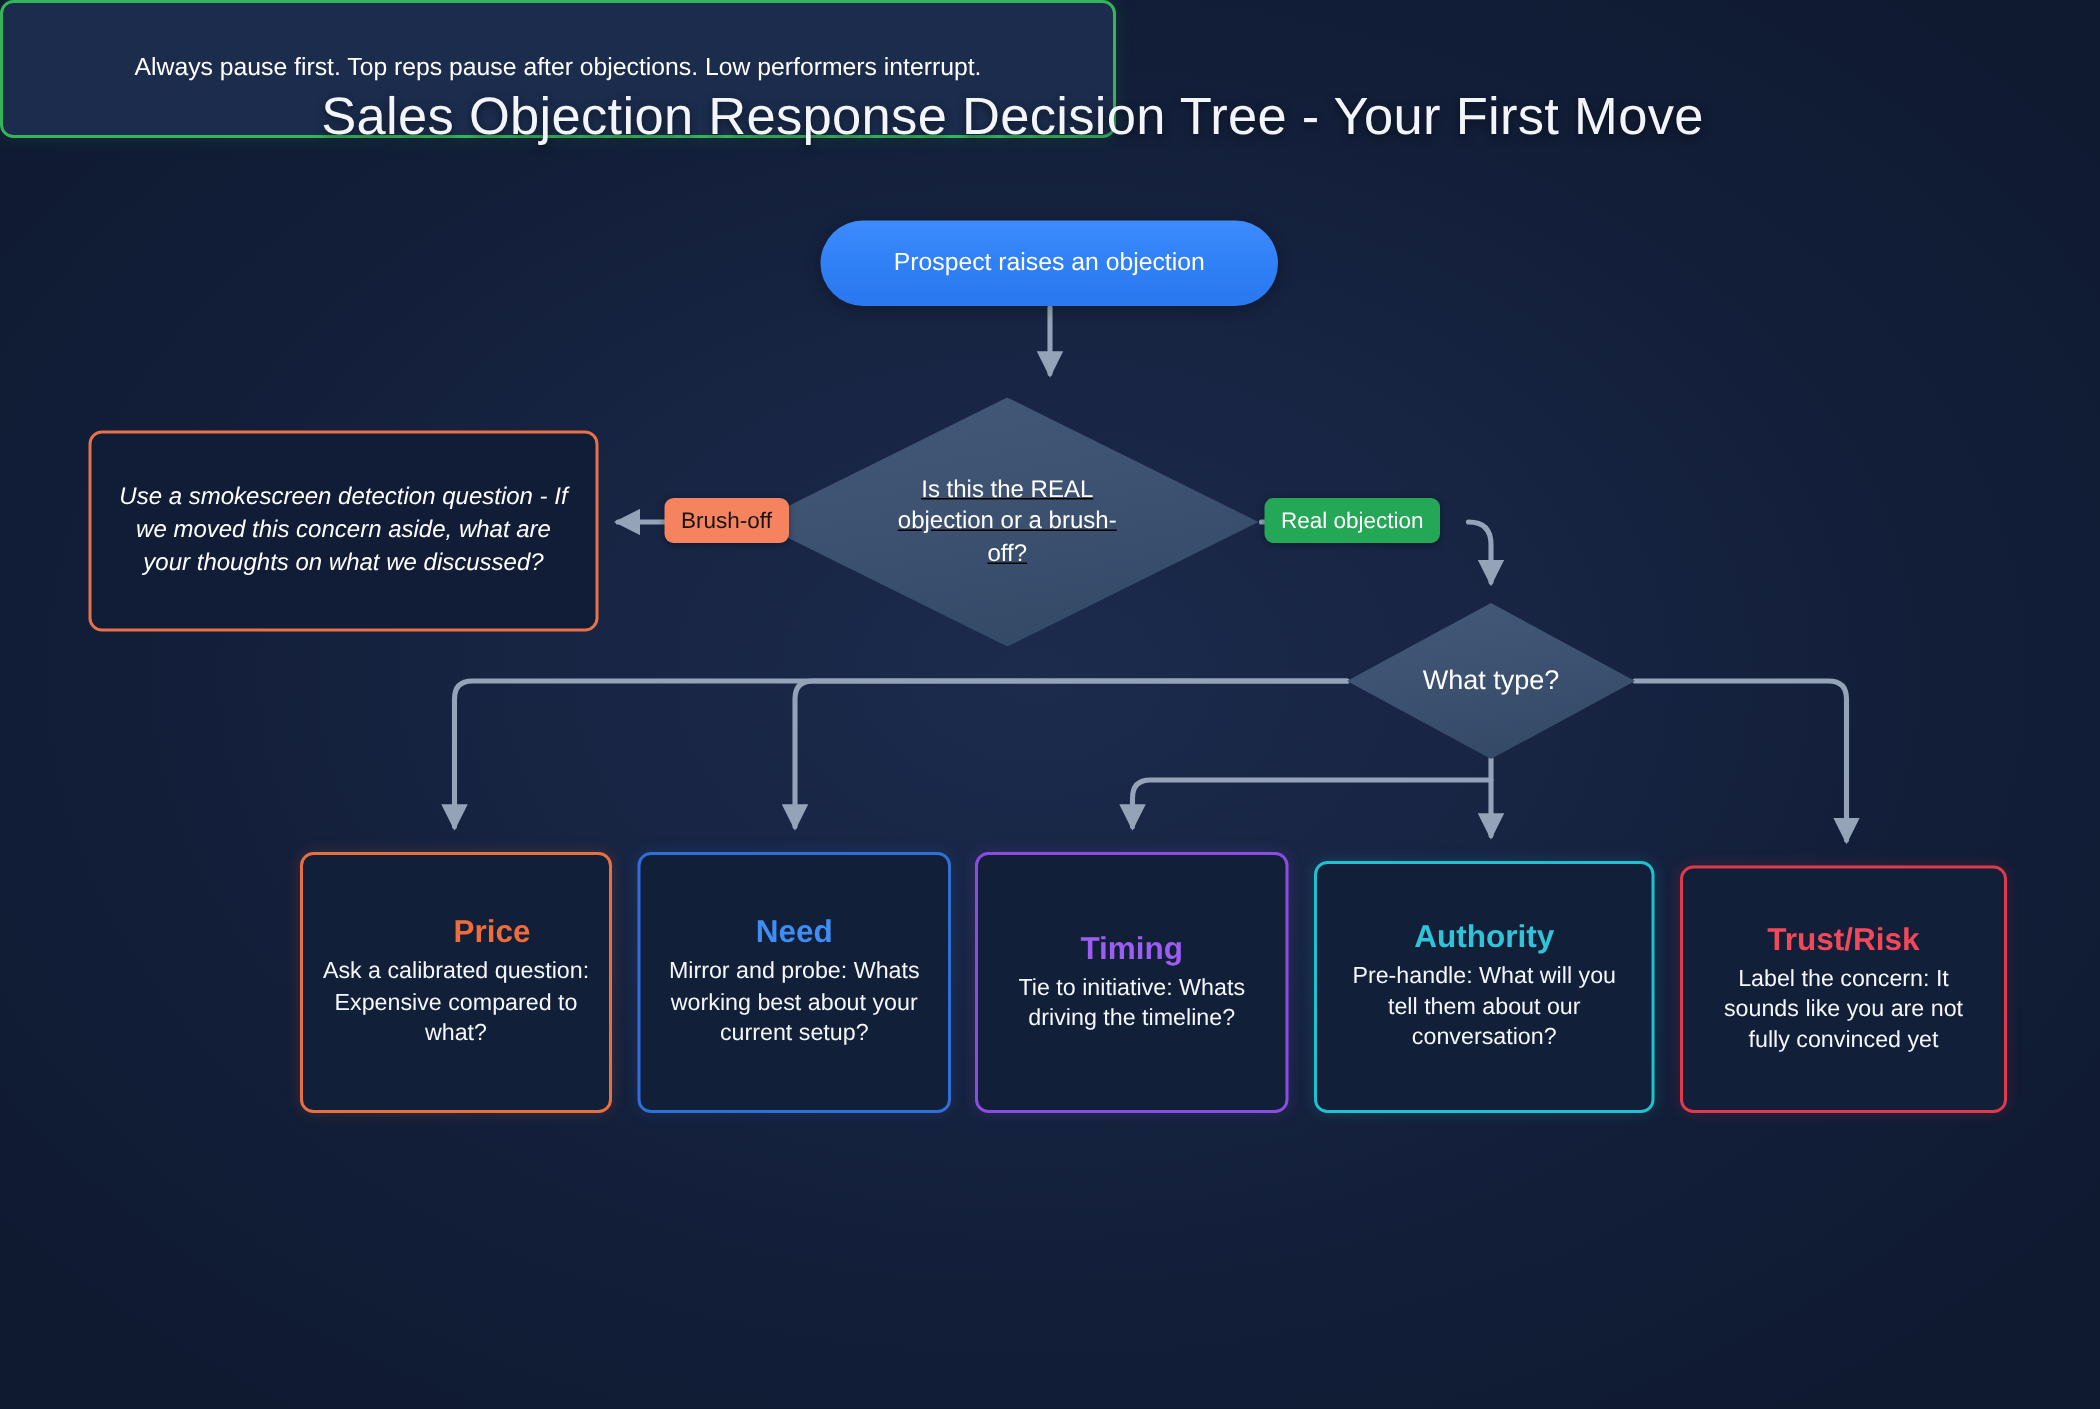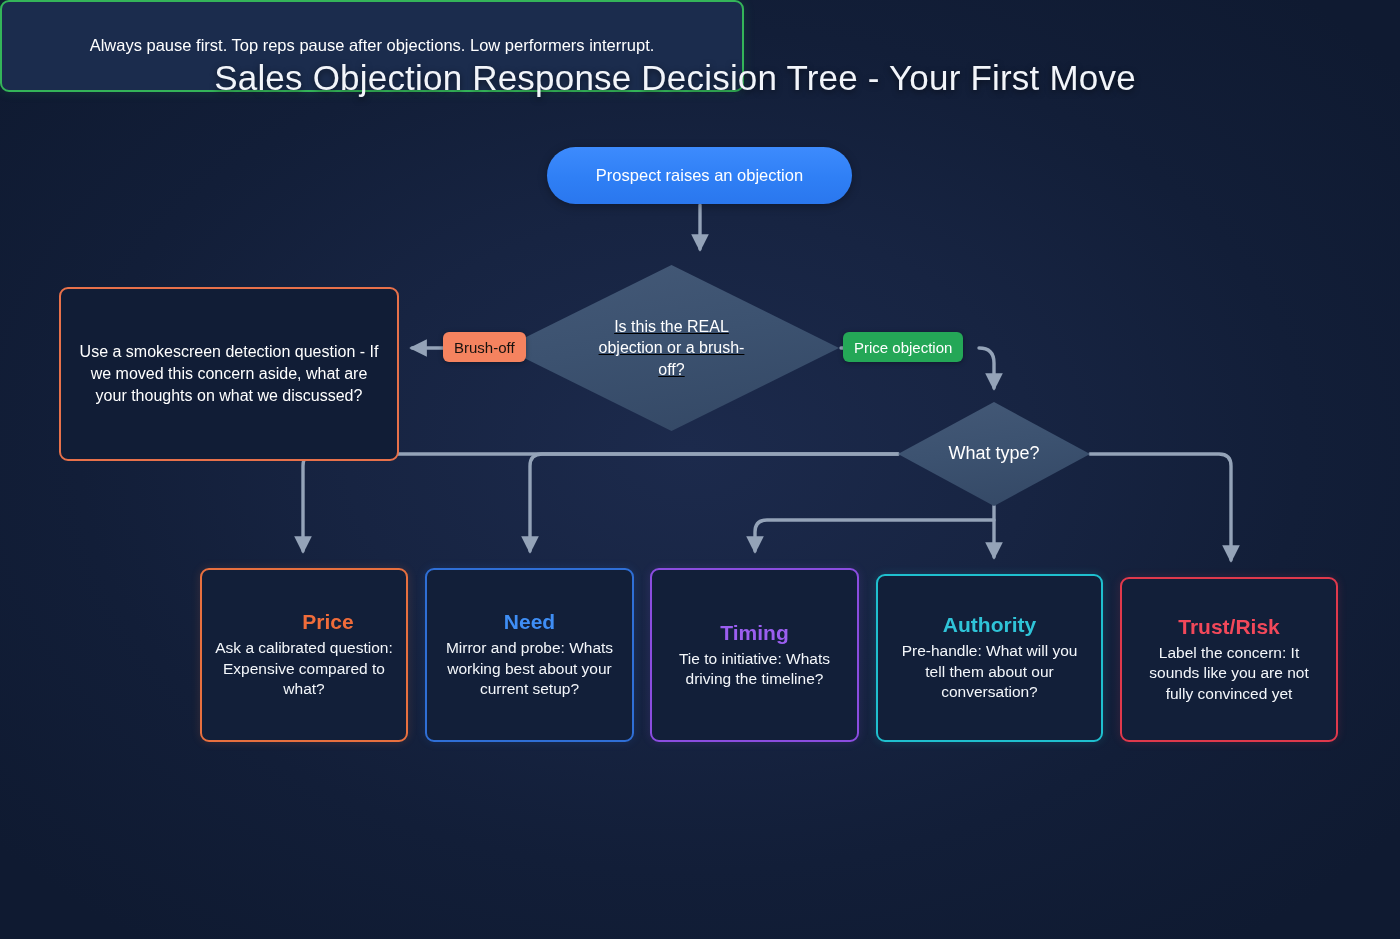--- a/index.html
+++ b/index.html
@@ -161,28 +161,29 @@
   .obox .body {
     font-size: 15.5px;
     color: #f4f7fb;
     line-height: 1.32;
   }
 
   #box-smokescreen {
     left: 59px;
     top: 287px;
     width: 340px;
-    height: 174px;
+    height: 134px;
     border: 2.5px solid #e8714a;
     background: #111d36;
     font-size: 16px;
     color: #ffffff;
     line-height: 1.38;
     justify-content: center;
     padding: 6px 14px;
+    font-style: italic;
   }
 
   #box-price {
     left: 200px; top: 568px; width: 208px; height: 174px;
     border: 2.5px solid #e8703f;
     box-shadow: 0 0 10px rgba(232,112,63,0.18);
   }
   #box-price .head { color: #f06c3a; margin-left: 48px; }
 
   #box-need {
@@ -278,21 +279,21 @@
     <div class="diamond-shape"></div>
     <div class="diamond-text">Is this the REAL objection or a brush-off?</div>
   </div>
 
   <div class="diamond-wrap" id="diamond-type">
     <div class="diamond-shape"></div>
     <div class="diamond-text">What type?</div>
   </div>
 
   <div class="edge-label" id="label-brushoff">Brush-off</div>
-  <div class="edge-label" id="label-real">Price objection</div>
+  <div class="edge-label" id="label-real">Real objection</div>
 
   <div class="obox" id="box-smokescreen">
     <span>Use a smokescreen detection question - If we moved this concern aside, what are your thoughts on what we discussed?</span>
   </div>
 
   <div class="obox" id="box-price">
     <div class="head">Price</div>
     <div class="body">Ask a calibrated question: Expensive compared to what?</div>
   </div>
 

